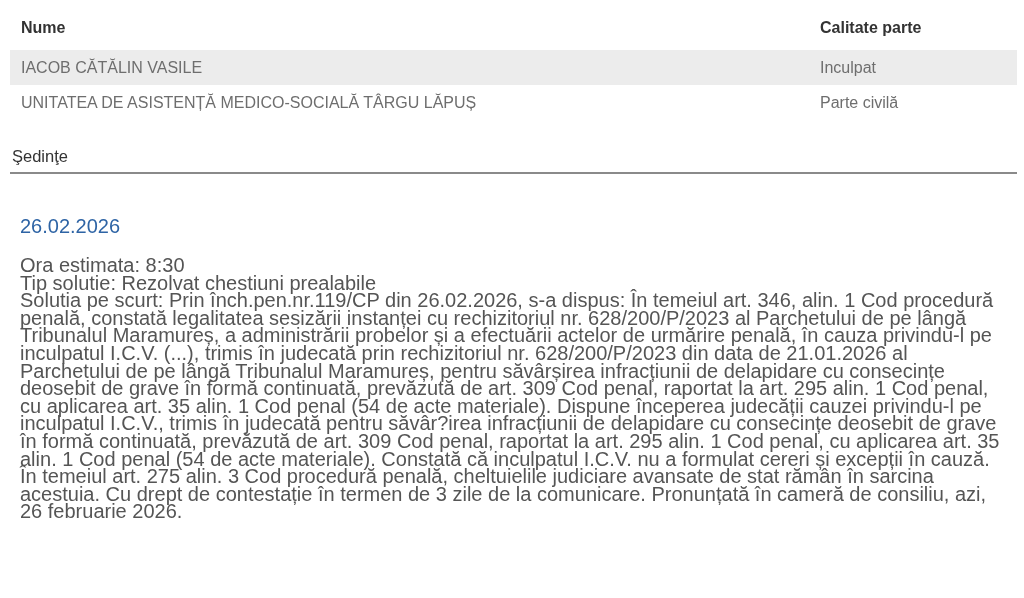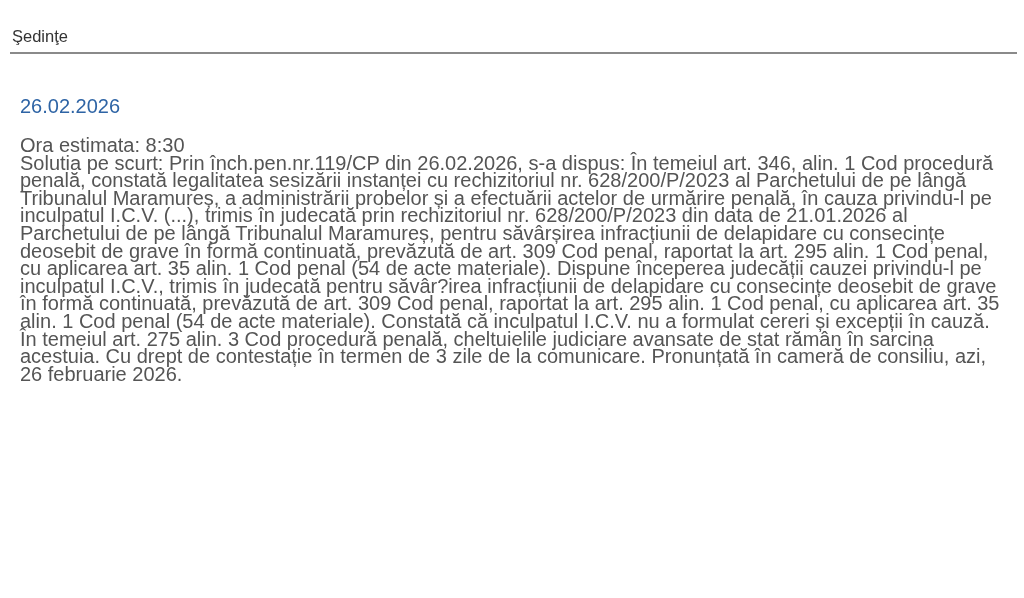--- a/index.html
+++ b/index.html
@@ -83,23 +83,40 @@
     line-height: 17.6px;
     color: var(--body-text);
   }
   .detail-line { white-space: pre-wrap; }
 </style>
 </head>
 <body>
 
 <div class="page">
 
+  <div class="parties-table">
+    <div class="t-head">
+      <div class="col-name">Nume</div>
+      <div class="col-role">Calitate parte</div>
+    </div>
+
+    <div class="t-row alt">
+      <div class="col-name">IACOB CĂTĂLIN VASILE</div>
+      <div class="col-role">Inculpat</div>
+    </div>
+
+    <div class="t-row">
+      <div class="col-name">UNITATEA DE ASISTENȚĂ MEDICO-SOCIALĂ TÂRGU LĂPUȘ</div>
+      <div class="col-role">Parte civilă</div>
+    </div>
+  </div>
 
   <div class="section-heading">Şedinţe</div>
 
   <a class="hearing-date" href="#">26.02.2026</a>
 
   <div class="hearing-details">
     <div class="detail-line">Ora estimata: 8:30</div>
+    <div class="detail-line">Tip solutie: Rezolvat chestiuni prealabile</div>
     <div class="detail-line">Solutia pe scurt: Prin înch.pen.nr.119/CP din 26.02.2026, s-a dispus: În temeiul art. 346, alin. 1 Cod procedură penală, constată legalitatea sesizării instanței cu rechizitoriul nr. 628/200/P/2023 al Parchetului de pe lângă Tribunalul Maramureș, a administrării probelor și a efectuării actelor de urmărire penală, în cauza privindu-l pe inculpatul I.C.V. (...), trimis în judecată prin rechizitoriul nr. 628/200/P/2023 din data de 21.01.2026 al Parchetului de pe lângă Tribunalul Maramureș, pentru săvârșirea infracțiunii de delapidare cu consecințe deosebit de grave în formă continuată, prevăzută de art. 309 Cod penal, raportat la art. 295 alin. 1 Cod penal, cu aplicarea art. 35 alin. 1 Cod penal (54 de acte materiale). Dispune începerea judecății cauzei privindu-l pe inculpatul I.C.V., trimis în judecată pentru săvâr?irea infracțiunii de delapidare cu consecințe deosebit de grave în formă continuată, prevăzută de art. 309 Cod penal, raportat la art. 295 alin. 1 Cod penal, cu aplicarea art. 35 alin. 1 Cod penal (54 de acte materiale). Constată că inculpatul I.C.V. nu a formulat cereri și excepții în cauză. În temeiul art. 275 alin. 3 Cod procedură penală, cheltuielile judiciare avansate de stat rămân în sarcina acestuia. Cu drept de contestație în termen de 3 zile de la comunicare. Pronunțată în cameră de consiliu, azi, 26 februarie 2026.</div>
   </div>
 
 </div>
 
 </body></html>

